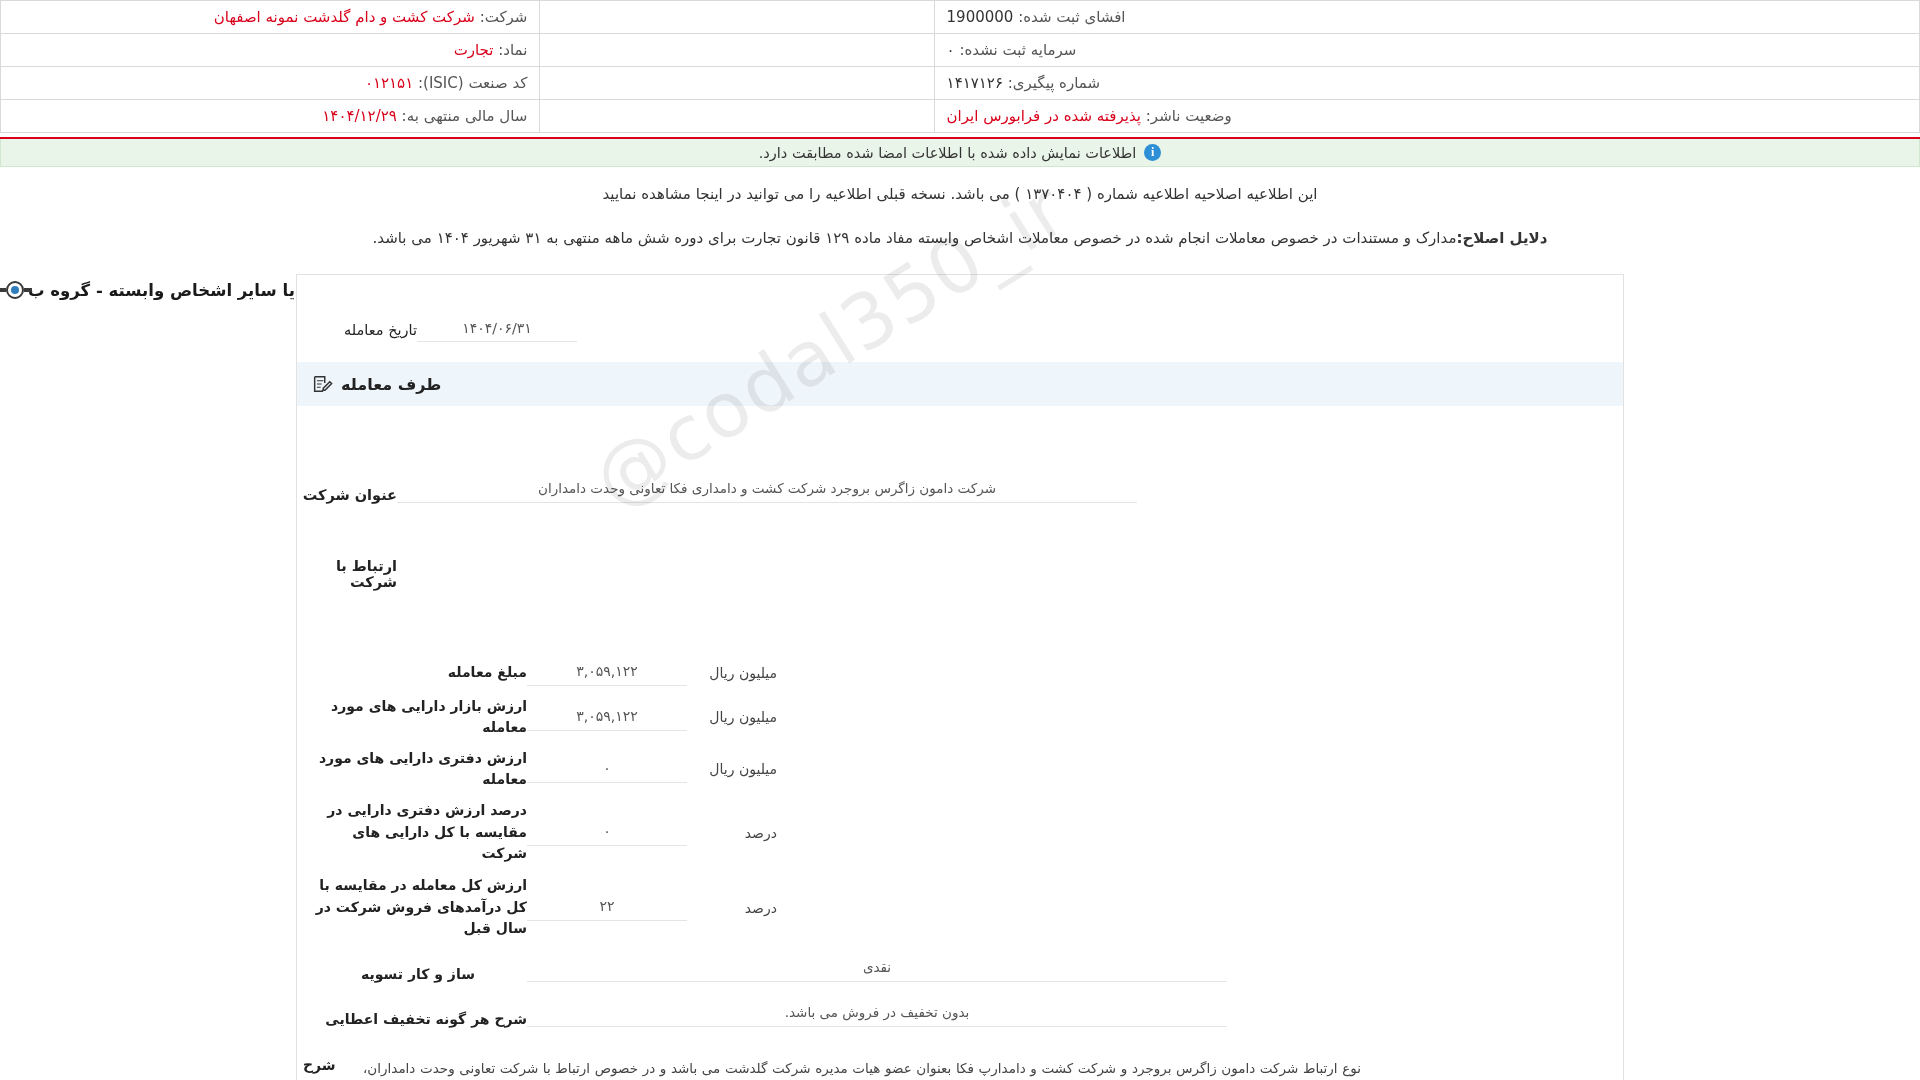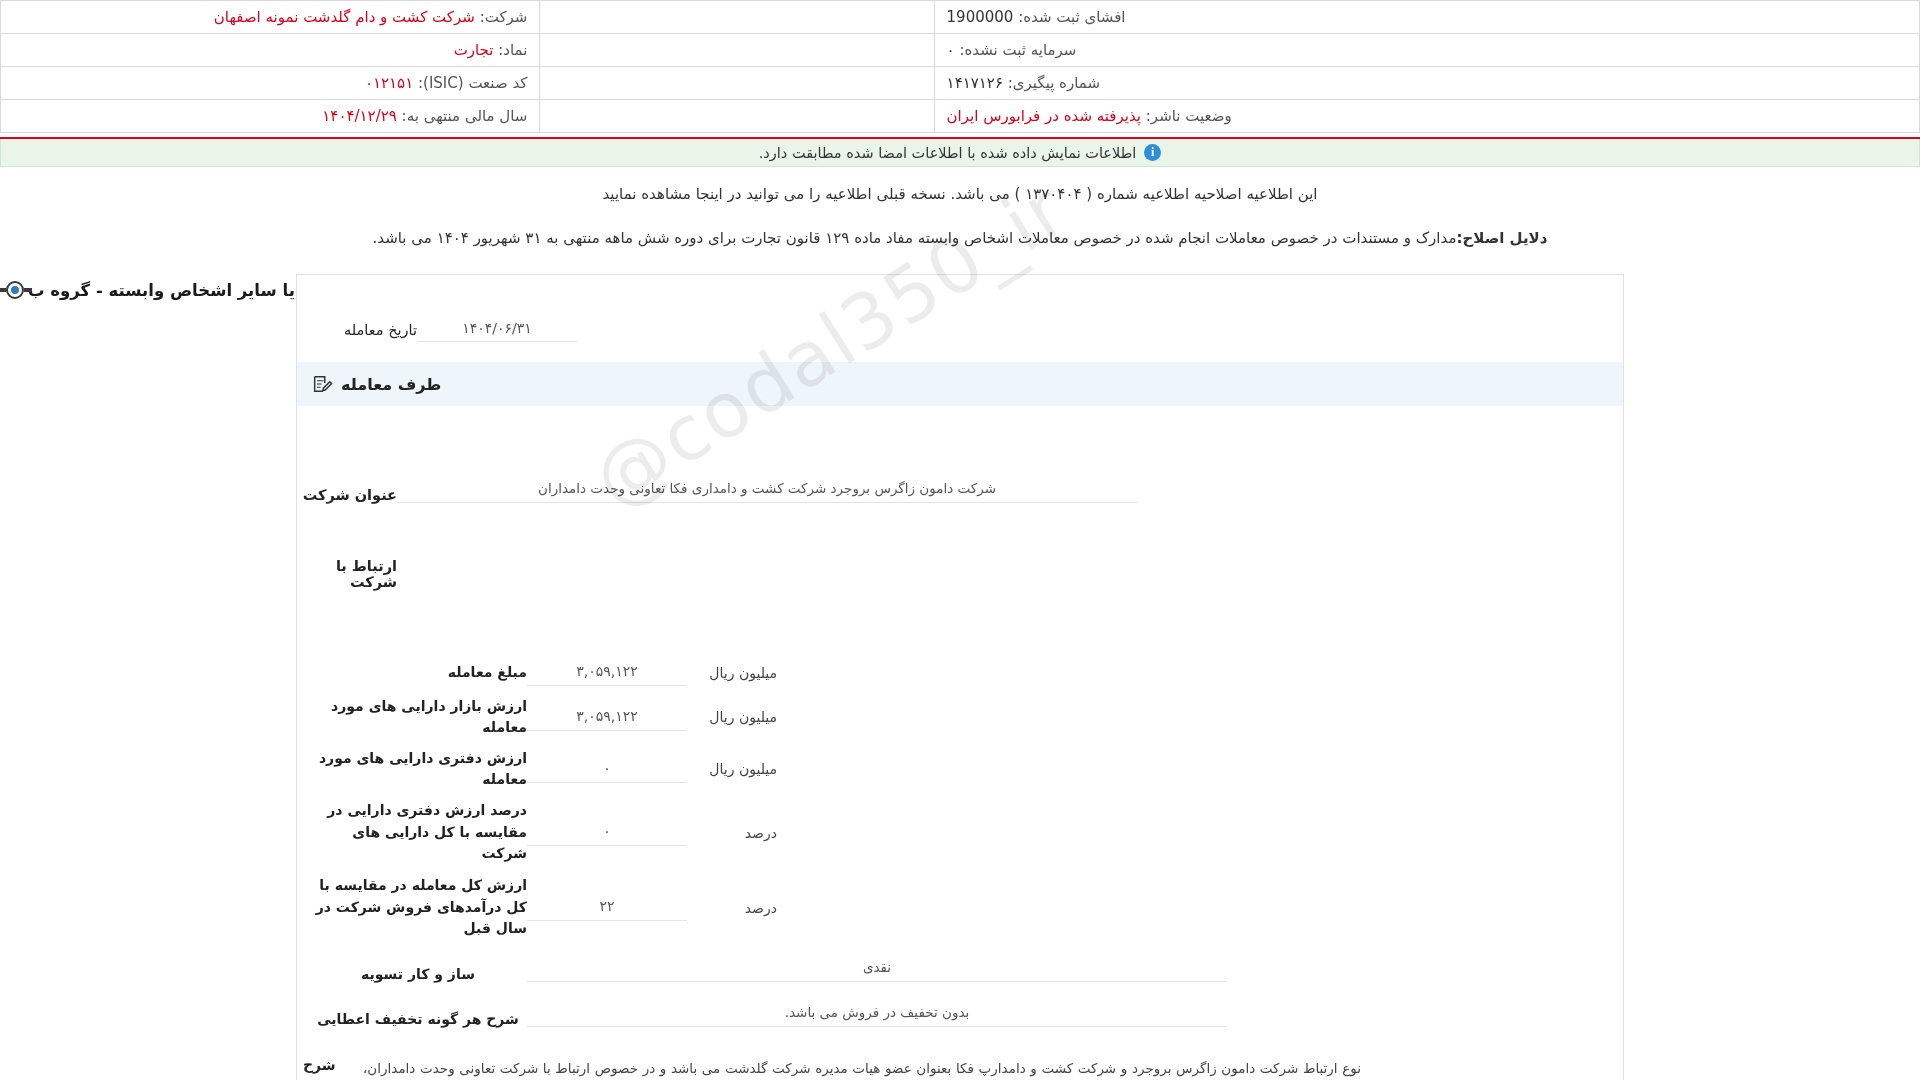--- a/index.html
+++ b/index.html
@@ -241,21 +241,21 @@
   .mech-row { display: flex; justify-content: flex-end; align-items: flex-end; padding: 10px 0 4px 0; }
   .mech-row .t-label { width: 230px; font-size: 14px; font-weight: bold; color: #222; text-align: center; padding-left: 12px;}
   .mech-row .t-value {
     width: 700px;
     font-size: 13.5px; color: #555;
     border-bottom: 1px solid #e4e4e4;
     text-align: center; padding: 4px 8px 6px 8px;
   }
 
   .discount-row { display: flex; justify-content: flex-end; align-items: flex-end; padding: 14px 0 4px 0; }
-  .discount-row .t-label { width: 230px; font-size: 14px; font-weight: bold; color: #222; text-align: center; padding-left: 12px;}
+  .discount-row .t-label { width: 230px; font-size: 14px; font-weight: bold; color: #222; text-align: right; padding-left: 12px;}
   .discount-row .t-value {
     width: 700px;
     font-size: 13.5px; color: #555;
     border-bottom: 1px solid #e4e4e4;
     text-align: center; padding: 4px 8px 6px 8px;
   }
 
   .desc-row { display: flex; justify-content: flex-end; align-items: flex-start; padding: 24px 0 0 0; }
   .desc-row .t-label {
     width: 60px; font-size: 14px; font-weight: bold; color: #222;

